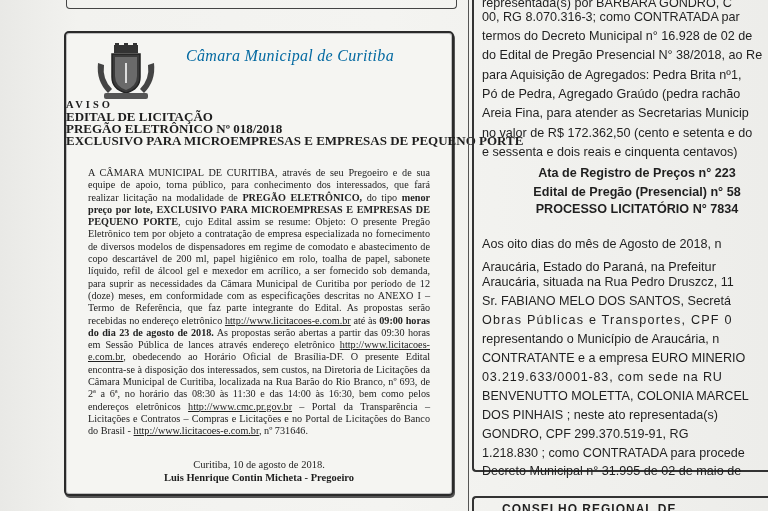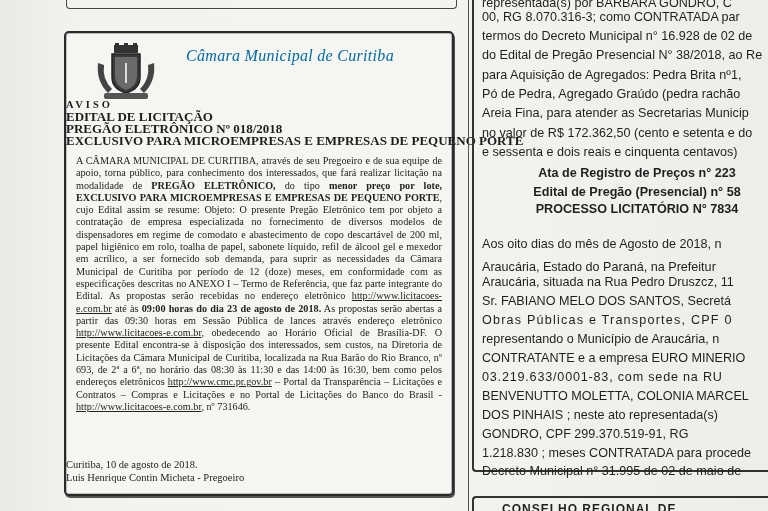--- a/index.html
+++ b/index.html
@@ -27,25 +27,25 @@
       position:absolute; left:120px; top:14px; font-size:16px; letter-spacing:0.3px;
       font-family: "Liberation Serif", serif; font-style:italic; color:#0369a1;
     }
     .heads { position:absolute; left:0; width:463px; top:66px; text-align:left; font-weight:bold; }
     .heads .aviso { font-size:10.5px; letter-spacing:3px; line-height:12px; }
     .heads .h { font-size:13px; line-height:12px; }
     .body {
       position:absolute; left:10px; top:122px; width:366px;
       font-size:10.2px; line-height:12.3px; text-align:justify; color:#222;
     }
-    .body p { margin:0; }
+    .body p { margin:12px; }
     .body b { font-weight:bold; }
     .body .u { text-decoration:underline; }
-    .sign { position:absolute; left:0; width:386px; top:425px; text-align:left; font-size:10.5px; line-height:13px; }
-    .sign .name { font-weight:normal; }
+    .sign { position:absolute; left:0; width:386px; top:425px; text-align:center; font-size:10.5px; line-height:13px; }
+    .sign .name { font-weight:bold; }
 
     .rcol {
       position:absolute; left:472px; top:0; width:310px; height:511px;
       font-family:"Liberation Sans", "DejaVu Sans", sans-serif; font-size:12.6px; color:#1f1f1f;
     }
     .rbox1 {
       position:absolute; left:0; top:-8px; width:310px; height:478px;
       border-left:2px solid #333; border-bottom:2px solid #333; border-radius:0 0 0 4px;
     }
     .rline { position:absolute; left:10px; white-space:nowrap; line-height:19.5px; }
@@ -116,19 +116,19 @@
   <div class="rline" style="top:258px">Araucária, Estado do Paraná, na Prefeitur</div>
   <div class="rline" style="top:273px">Araucária, situada na Rua Pedro Druszcz, 11</div>
   <div class="rline" style="top:292px">Sr. FABIANO MELO DOS SANTOS, Secretá</div>
   <div class="rline" style="top:311px;letter-spacing:1.2px">Obras Públicas e Transportes, CPF 0</div>
   <div class="rline" style="top:330px">representando o Município de Araucária, n</div>
   <div class="rline" style="top:349px">CONTRATANTE e a empresa EURO MINERIO</div>
   <div class="rline" style="top:368px;letter-spacing:0.8px">03.219.633/0001-83, com sede na RU</div>
   <div class="rline" style="top:387px">BENVENUTTO MOLETTA, COLONIA MARCEL</div>
   <div class="rline" style="top:406px">DOS PINHAIS ; neste ato representada(s)</div>
   <div class="rline" style="top:425px">GONDRO, CPF 299.370.519-91, RG</div>
-  <div class="rline" style="top:444px">1.218.830 ; meses CONTRATADA para procede</div>
+  <div class="rline" style="top:444px">1.218.830 ; como CONTRATADA para procede</div>
   <div class="rline" style="top:462px">Decreto Municipal n° 31.995 de 02 de maio de</div>
 
   <div class="rbox2">
     <span>CONSELHO REGIONAL DE ENGENHARIA...</span>
   </div>
 </div>
 
 </body></html>

